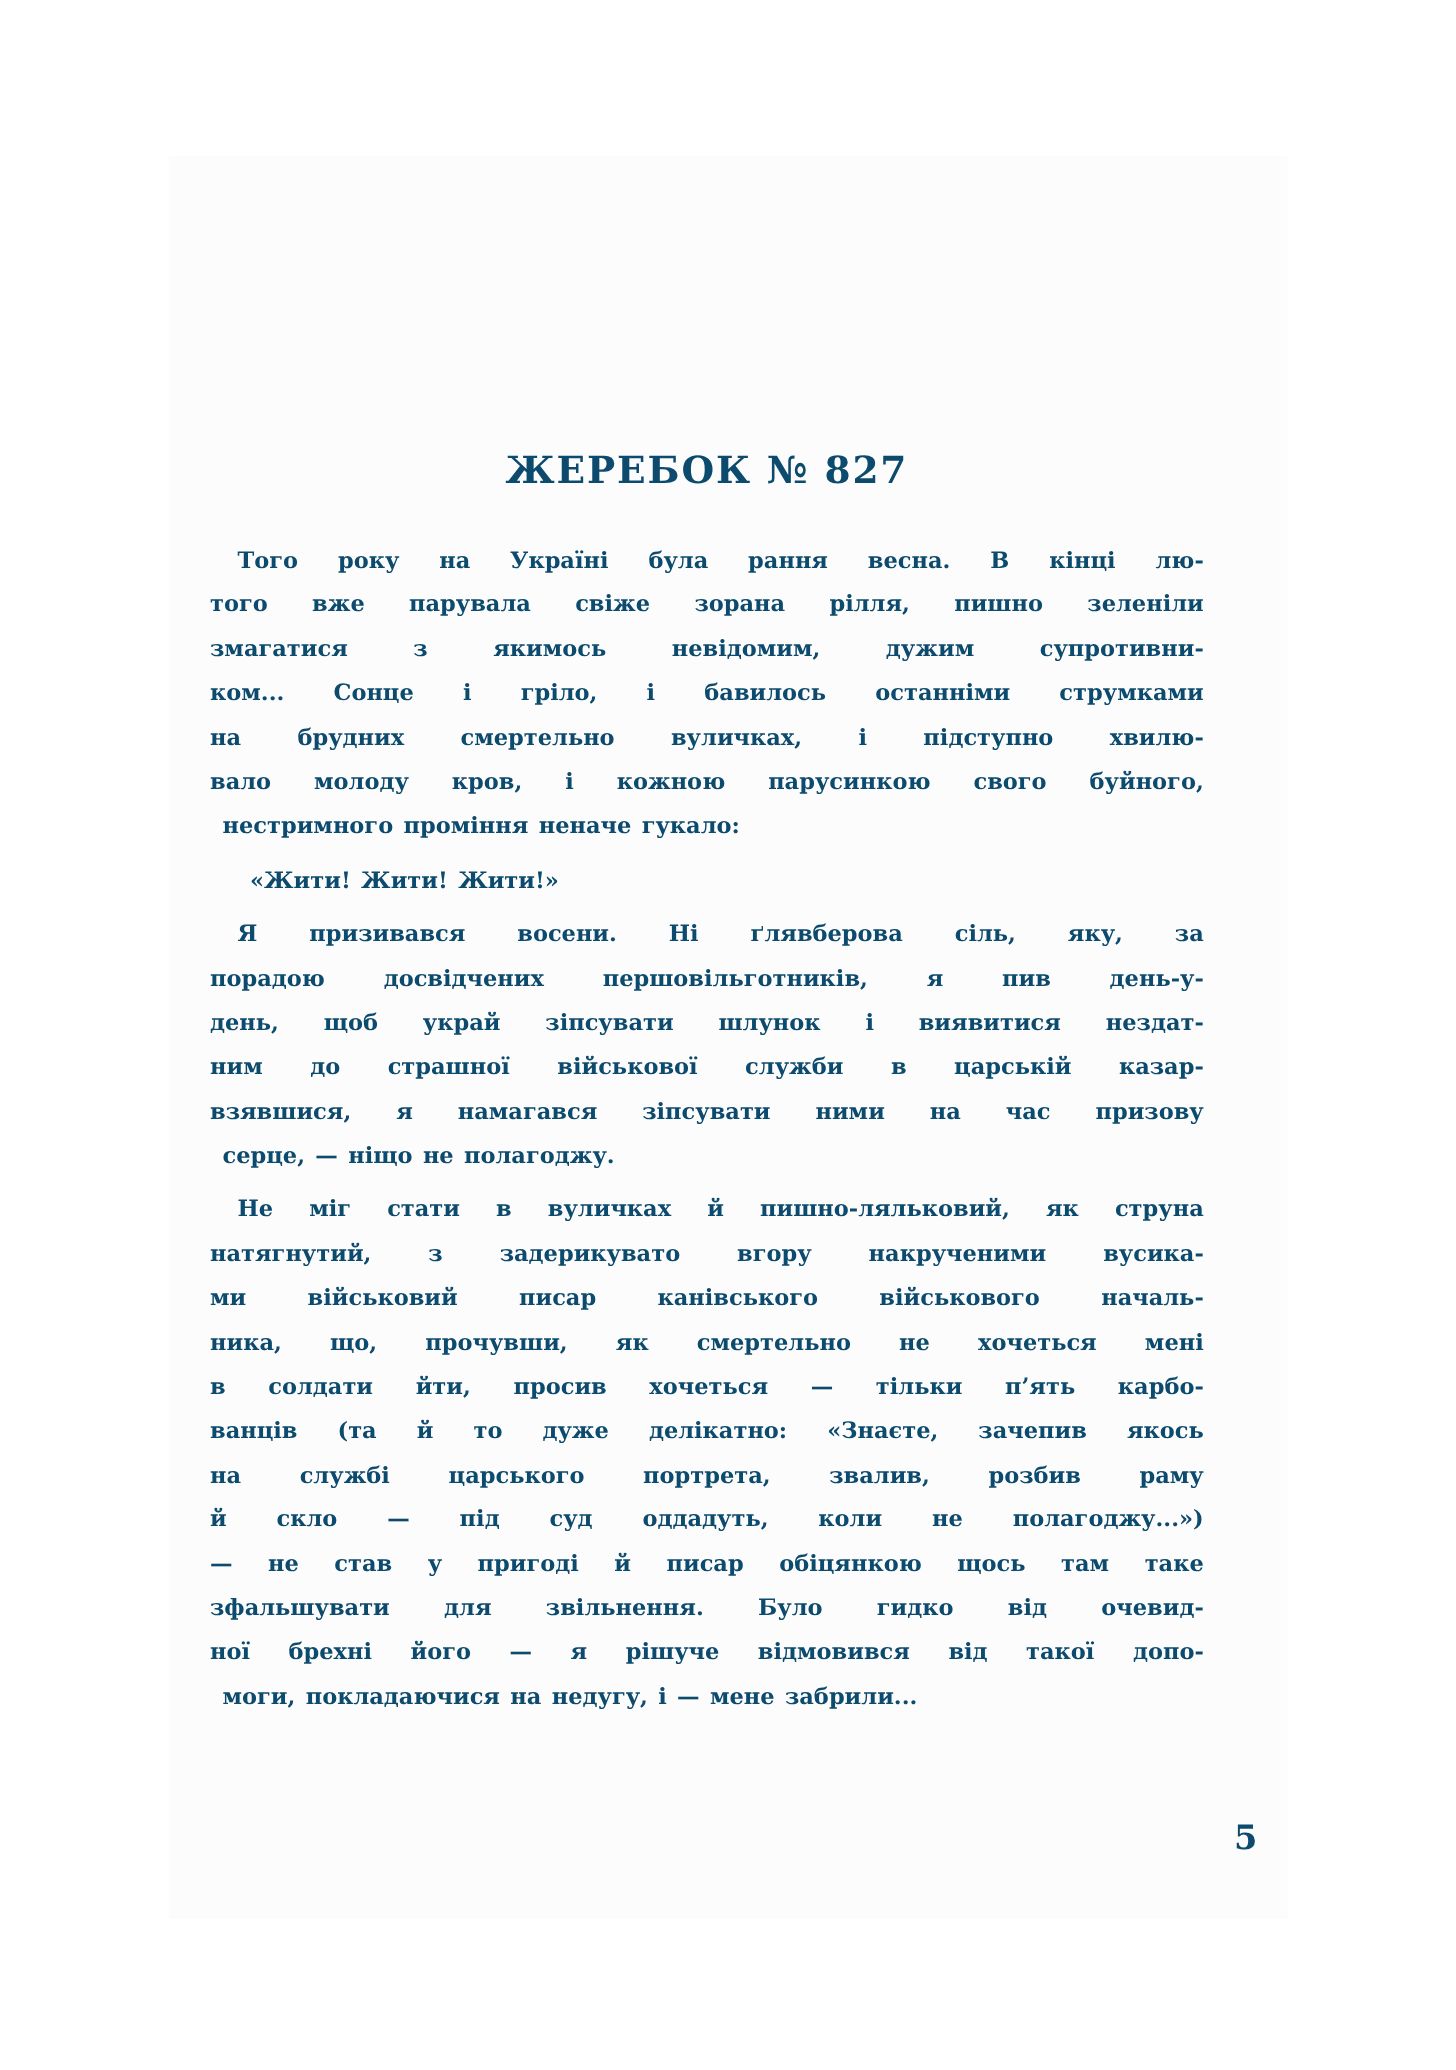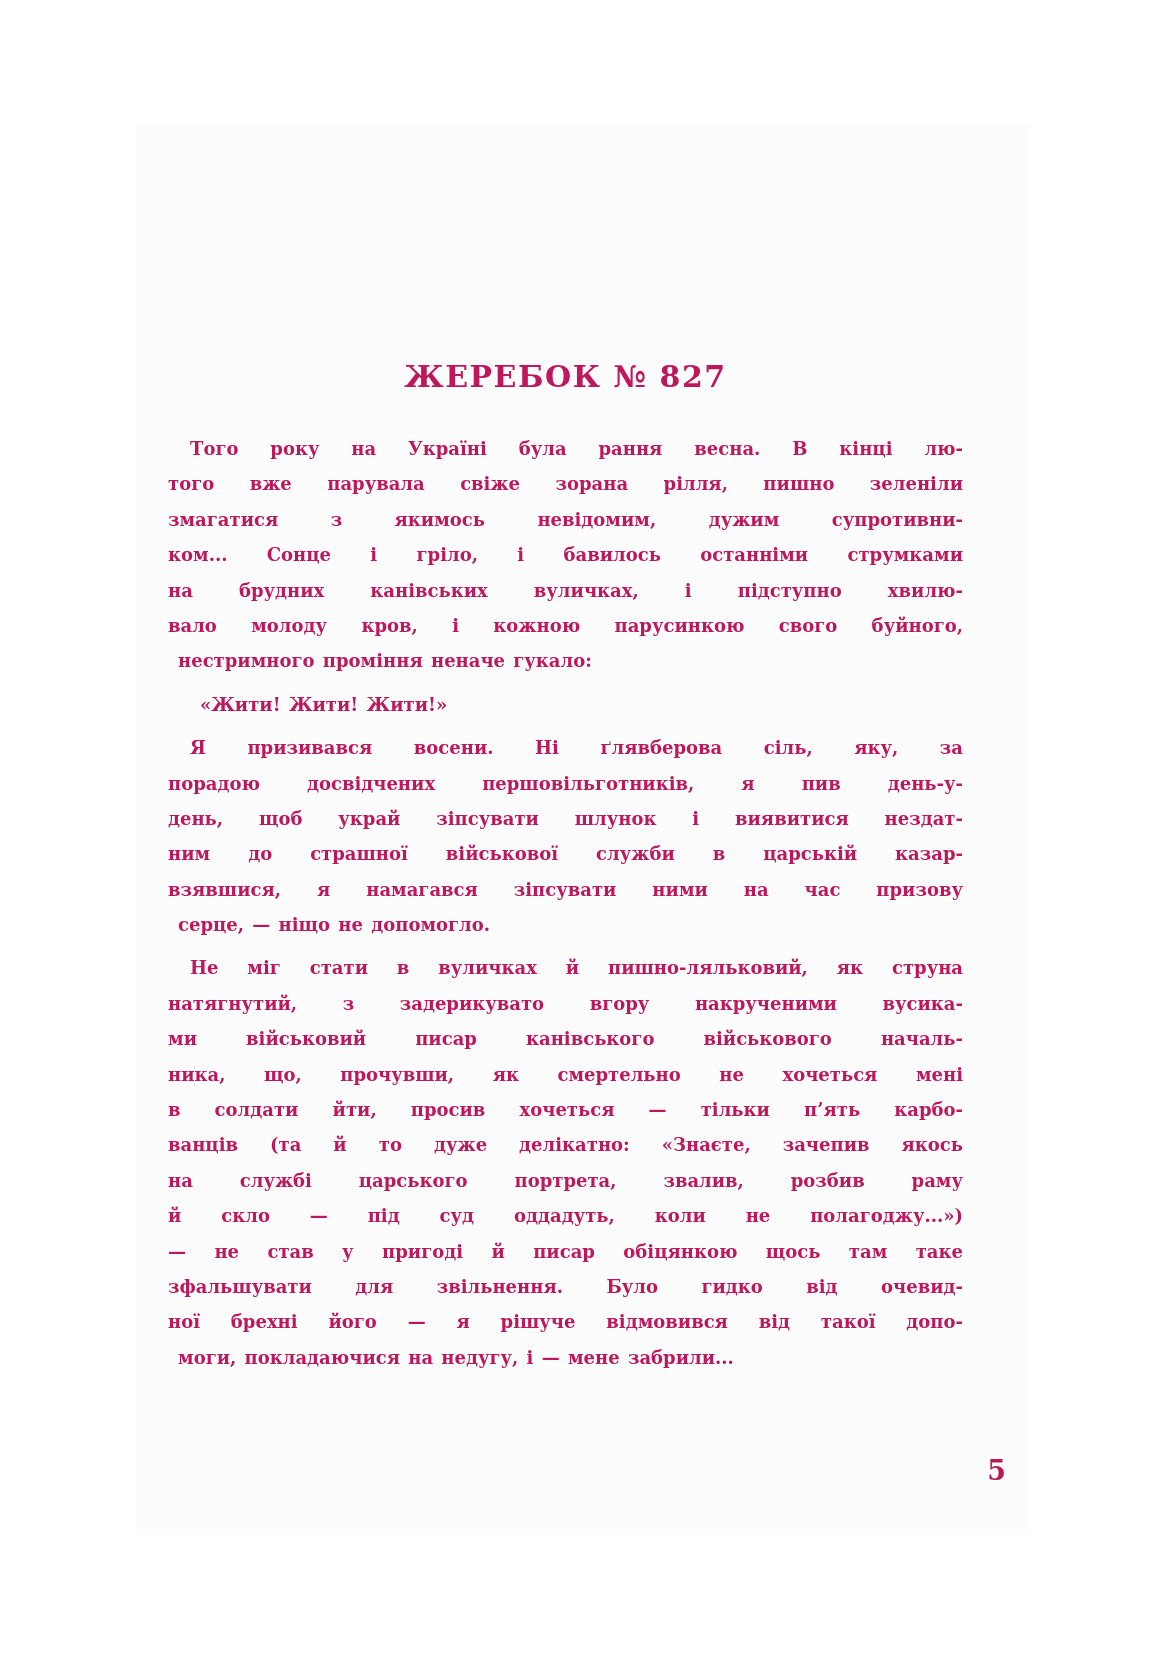--- a/index.html
+++ b/index.html
@@ -11,21 +11,21 @@
     overflow: hidden;
     font-family: "DejaVu Serif", serif;
   }
   .scan-page {
     position: absolute;
     left: 135px;
     top: 125px;
     width: 895px;
     height: 1410px;
     background: #fcfcfc;
-    color: #be185d;
+    color: #0c4a6e;
   }
   .chapter-title {
     position: absolute;
     left: 33px;
     top: 234px;
     width: 795px;
     text-align: center;
     font-size: 30px;
     font-weight: bold;
     letter-spacing: 1.5px;
@@ -65,34 +65,34 @@
 
 <div class="scan-page">
   <div class="chapter-title">ЖЕРЕБОК № 827</div>
 
   <div class="page-body" id="page-body">
       <div class="para">
         <div class="text-line first">Того року на Україні була рання весна. В кінці лю-</div>
         <div class="text-line">того вже парувала свіже зорана рілля, пишно зеленіли</div>
         <div class="text-line">змагатися з якимось невідомим, дужим супротивни-</div>
         <div class="text-line">ком... Сонце і гріло, і бавилось останніми струмками</div>
-        <div class="text-line">на брудних канівських вуличках, і підступно хвилю-</div>
+        <div class="text-line">на брудних смертельно вуличках, і підступно хвилю-</div>
         <div class="text-line">вало молоду кров, і кожною парусинкою свого буйного,</div>
         <div class="text-line last">нестримного проміння неначе гукало:</div>
       </div>
       <div class="para">
         <div class="text-line first last">«Жити! Жити! Жити!»</div>
       </div>
       <div class="para">
         <div class="text-line first">Я призивався восени. Ні ґлявберова сіль, яку, за</div>
         <div class="text-line">порадою досвідчених першовільготників, я пив день-у-</div>
         <div class="text-line">день, щоб украй зіпсувати шлунок і виявитися нездат-</div>
         <div class="text-line">ним до страшної військової служби в царській казар-</div>
         <div class="text-line">взявшися, я намагався зіпсувати ними на час призову</div>
-        <div class="text-line last">серце, — ніщо не допомогло.</div>
+        <div class="text-line last">серце, — ніщо не полагоджу.</div>
       </div>
       <div class="para">
         <div class="text-line first">Не міг стати в вуличках й пишно-ляльковий, як струна</div>
         <div class="text-line">натягнутий, з задерикувато вгору накрученими вусика-</div>
         <div class="text-line">ми військовий писар канівського військового началь-</div>
         <div class="text-line">ника, що, прочувши, як смертельно не хочеться мені</div>
         <div class="text-line">в солдати йти, просив хочеться — тільки п’ять карбо-</div>
         <div class="text-line">ванців (та й то дуже делікатно: «Знаєте, зачепив якось</div>
         <div class="text-line">на службі царського портрета, звалив, розбив раму</div>
         <div class="text-line">й скло — під суд оддадуть, коли не полагоджу...»)</div>

